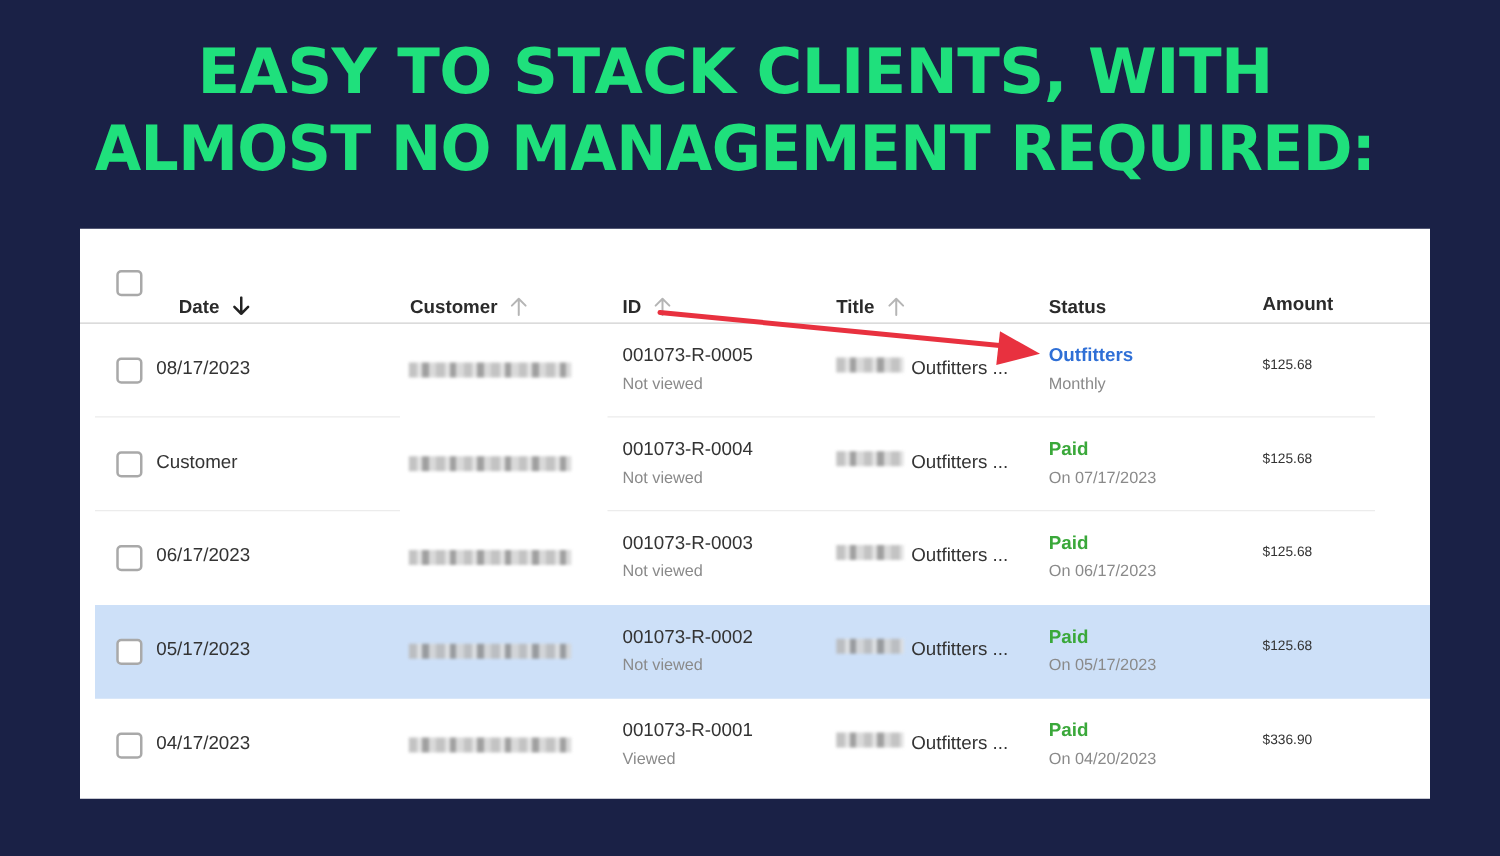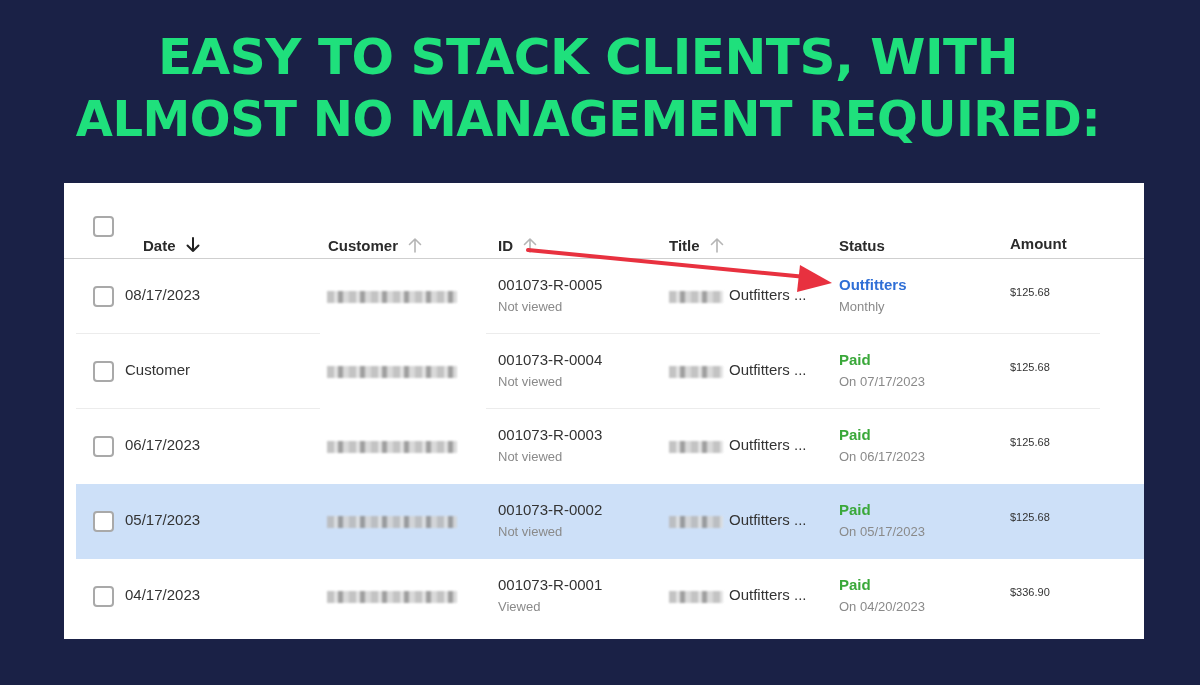--- a/index.html
+++ b/index.html
@@ -58,21 +58,21 @@
     .divider {
       position: absolute; height: 1px; background: #ececec;
     }
 
     .cell { position: absolute; white-space: nowrap; }
     .cell-main { font-size: 15px; color: #333; }
     .cell-sub { font-size: 13px; color: #8a8a8a; margin-top: 6px; }
     .date-cell { left: 49px; top: 27px; font-size: 15px; color: #333; }
     .cust-cell { left: 251px; top: 30px; }
     .id-cell { left: 422px; top: 17px; }
-    .title-cell { left: 593px; top: 27px; display: flex; align-items: flex-end; gap: 6px; }
+    .title-cell { left: 593px; top: 27px; display: flex; align-items: flex-start; gap: 6px; }
     .status-cell { left: 763px; top: 17px; }
     .amount-cell { left: 934px; top: 27px; font-size: 11px; color: #333; }
 
     .status-recurring { font-size: 15px; font-weight: bold; color: #2f6fd6; }
     .status-paid { font-size: 15px; font-weight: bold; color: #3aa83a; }
 
     .blur-block {
       display: inline-block; height: 12px;
       background: repeating-linear-gradient(90deg, #b9b9b9 0 7px, #dedede 7px 11px, #8f8f8f 11px 16px, #d3d3d3 16px 22px);
       filter: blur(1.2px);

